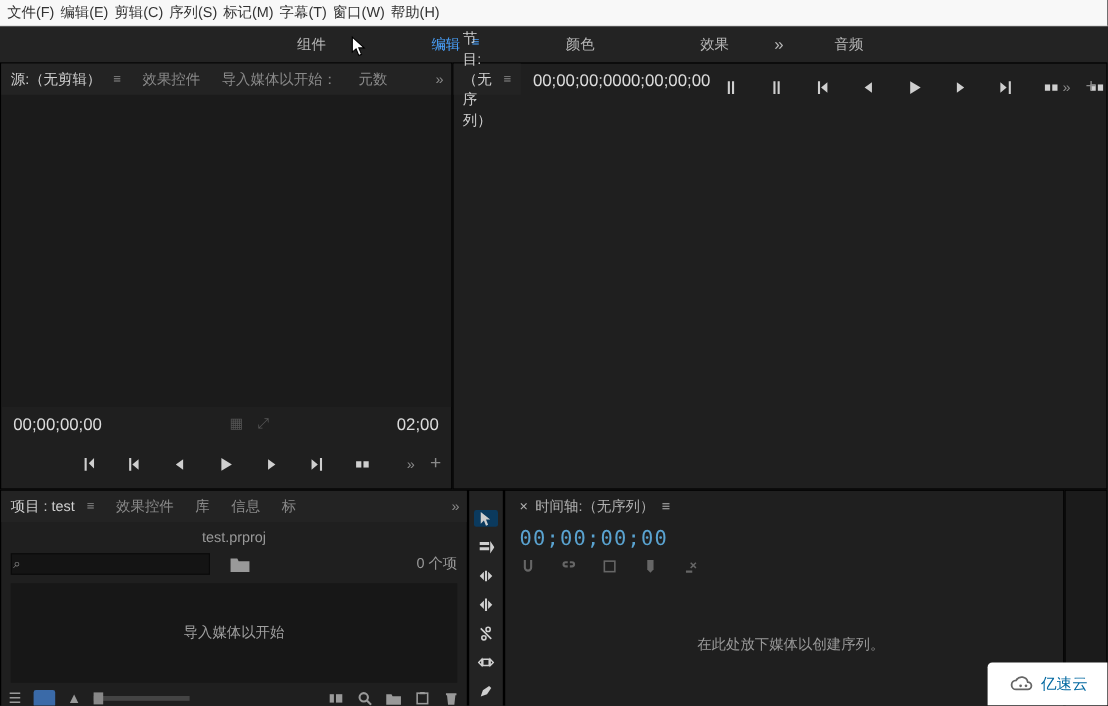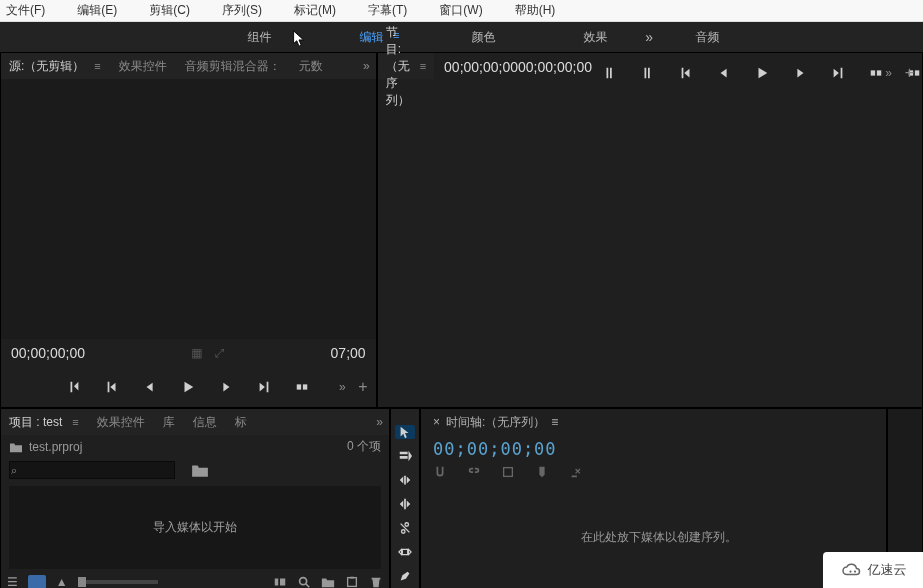--- a/index.html
+++ b/index.html
@@ -1,17 +1,17 @@
 <!DOCTYPE html>
 <html><head>
 <meta charset="utf-8">
 <style>
 * { margin: 0; padding: 0; box-sizing: border-box; font-family: "Microsoft YaHei", Arial, sans-serif; }
 body { width: 923px; height: 588px; background: #232323; color: #b8b8b8; font-size: 12px; overflow: hidden; position: relative; }
-.menubar { height: 22px; background: #f8f8f8; display: flex; align-items: center; padding: 0 6px; gap: 32px; color: #333; border-bottom: 1px solid #ddd; }
+.menubar { height: 22px; background: #f8f8f8; display: flex; align-items: center; padding: 0 6px; gap: 5px; color: #333; border-bottom: 1px solid #ddd; }
 .menubar span { cursor: default; }
 .workspace-bar { height: 30px; background: #232323; display: flex; align-items: center; justify-content: center; gap: 44px; position: relative; }
 .ws-item { color: #b8b8b8; cursor: default; position: relative; margin-left: 44px; }
 .ws-item.active { color: #4aa3ff; }
 .ws-item.active::after { content: "≡"; position: absolute; right: -16px; top: 0; color: #4aa3ff; font-size: 11px; }
 .ws-more { position: absolute; right: 270px; color: #b8b8b8; font-size: 14px; }
 .cursor-arrow { position: absolute; left: 292px; top: 30px; width: 14px; height: 18px; z-index: 100; pointer-events: none; }
 .row1 { display: flex; height: 356px; }
 .panel { background: #1f1f1f; border: 1px solid #000; position: relative; }
 .source-panel { width: 423px; display: flex; flex-direction: column; }
@@ -27,21 +27,21 @@
 .transport { height: 40px; display: flex; align-items: center; justify-content: center; gap: 22px; position: relative; color: #d0d0d0; }
 .transport .tbtn { width: 16px; height: 16px; cursor: default; display: flex; align-items: center; justify-content: center; }
 .transport svg { width: 14px; height: 14px; fill: #cfcfcf; }
 .transport .more { position: absolute; right: 30px; font-size: 12px; color: #8a8a8a; }
 .transport .plus { position: absolute; right: 8px; font-size: 16px; color: #8a8a8a; }
 .row2 { display: flex; height: 188px; }
 .project-panel { width: 390px; display: flex; flex-direction: column; background: #1f1f1f; border: 1px solid #000; }
 .tool-panel { width: 30px; background: #232323; border: 1px solid #000; display: flex; flex-direction: column; align-items: center; padding-top: 16px; gap: 10px; }
 .timeline-panel { flex: 1; background: #1f1f1f; border: 1px solid #000; display: flex; flex-direction: column; }
 .right-strip { width: 36px; background: #1b1b1b; border: 1px solid #000; }
-.proj-header { height: 23px; display: flex; align-items: center; padding: 0 8px; gap: 6px; color: #999; }
+.proj-header { height: 23px; display: flex; align-items: center; padding: 0 8px; gap: 6px; color: #999; flex-direction: column; }
 .proj-header svg { width: 14px; height: 12px; fill: #999; }
 .proj-header .count { margin-left: auto; }
 .search-row { height: 24px; display: flex; align-items: center; padding: 0 8px; gap: 6px; }
 .search-row input { flex: 0 0 160px; height: 18px; background: #141414; border: 1px solid #0a0a0a; color: #ccc; padding: 0 18px 0 4px; font-size: 11px; }
 .search-row .mag { position: absolute; margin-left: 2px; color: #888; font-size: 11px; }
 .search-row .folder-btn { width: 18px; height: 16px; margin-left: 10px; }
 .import-prompt { flex: 1; display: flex; align-items: center; justify-content: center; background: #171717; margin: 4px 8px 0 8px; color: #a0a0a0; }
 .proj-footer { height: 26px; display: flex; align-items: center; padding: 0 6px; gap: 10px; color: #999; }
 .proj-footer .bluebox { width: 18px; height: 14px; background: #3a6aa8; border-radius: 2px; }
 .proj-footer .spacer { flex: 1; }
@@ -50,21 +50,21 @@
 .proj-footer svg { width: 14px; height: 14px; fill: #999; }
 .tool-panel .tool { width: 20px; height: 20px; display: flex; align-items: center; justify-content: center; cursor: default; }
 .tool-panel .tool.active { background: #0b3a5e; border-radius: 2px; }
 .tool-panel svg { width: 14px; height: 14px; fill: #cfcfcf; }
 .tl-tabs { height: 26px; display: flex; align-items: center; padding: 0 12px; gap: 6px; color: #b0b0b0; }
 .tl-head { padding: 4px 12px 0 12px; }
 .tl-head .tc { color: #5aa3d0; font-size: 17px; font-family: "Consolas", monospace; letter-spacing: 1px; }
 .tl-head .icons { display: flex; gap: 20px; margin-top: 6px; color: #666; }
 .tl-head .icons svg { width: 14px; height: 14px; fill: #666; }
 .tl-body { flex: 1; display: flex; align-items: center; justify-content: center; color: #9a9a9a; margin-left: 11px; }
-.watermark { position: absolute; right: 0; bottom: 0; width: 100px; height: 36px; background: #fff; display: flex; align-items: center; justify-content: center; gap: 4px; color: #404040; font-size: 13px; border-top-left-radius: 4px; }
+.watermark { position: absolute; right: 0; bottom: 0; width: 100px; height: 36px; background: #fff; display: flex; align-items: center; justify-content: center; gap: 4px; color: #0369a1; font-size: 13px; border-top-left-radius: 4px; }
 .watermark svg { width: 24px; height: 18px; }
 </style>
 </head>
 <body>
 
 <div class="menubar">
   <span>文件(F)</span>
   <span>编辑(E)</span>
   <span>剪辑(C)</span>
   <span>序列(S)</span>
@@ -86,32 +86,32 @@
 <svg class="cursor-arrow" viewBox="0 0 14 20">
     <path fill="#fff" stroke="#000" stroke-width="1" d="M1 1 L1 15 L4.5 12 L7 18 L9.5 17 L7 11 L12 11 Z"></path>
   </svg>
 
 <div class="row1">
   <div class="panel source-panel">
     <div class="panel-tabs">
       <span class="tab active">源:（无剪辑）</span>
       <span class="menu-dots">≡</span>
       <span class="tab">效果控件</span>
-      <span class="tab">音频剪辑混合器：</span>
+      <span class="tab">导入媒体以开始：</span>
       <span class="tab">元数</span>
       <span class="chev">»</span>
     </div>
     <div class="viewer"></div>
     <div class="time-row">
       <span>00;00;00;00</span>
       <span class="small-icons">
         <span>▦</span>
         <span>⤢</span>
       </span>
-      <span>07;00</span>
+      <span>02;00</span>
     </div>
     <div class="transport">
       <span class="tbtn">
           <svg viewBox="0 0 16 16">
             <path d="M4 2v12h2V2zm4 5l5 5V2z"></path>
           </svg>
         </span>
       <span class="tbtn">
           <svg viewBox="0 0 16 16">
             <path d="M3 2v12h2V2zm3 6l6 5V3z"></path>

